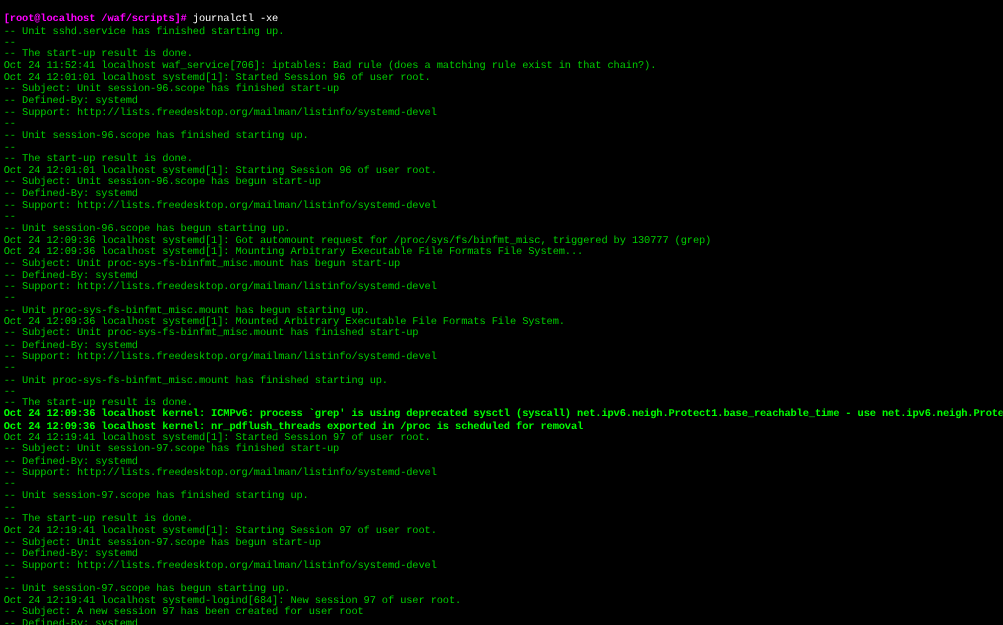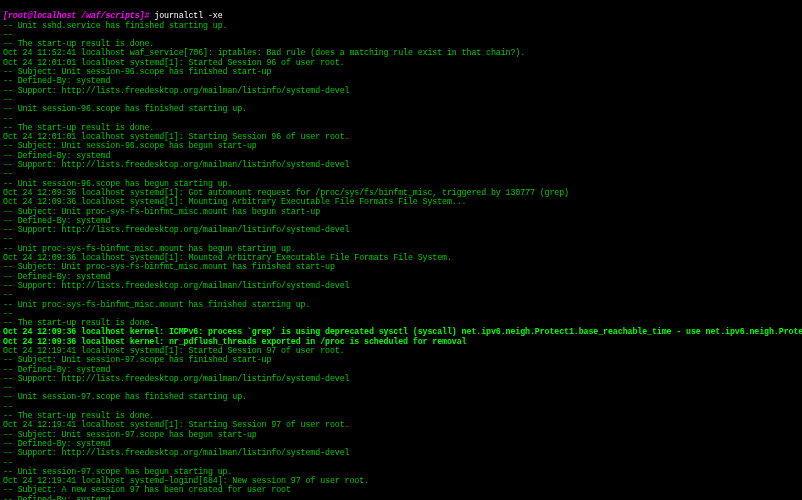--- a/index.html
+++ b/index.html
@@ -15,21 +15,20 @@
     letter-spacing: -0.1px;
   }
   .terminal {
     padding: 2px 3px;
     white-space: pre;
     color: #00cc00;
   }
   .prompt {
     color: #ff00ff;
     font-weight: bold;
-    font-style: italic;
   }
   .cmd {
     color: #ffffff;
   }
   .bright {
     color: #00ff00;
     font-weight: bold;
   }
   .line { display: block; }
 </style>

